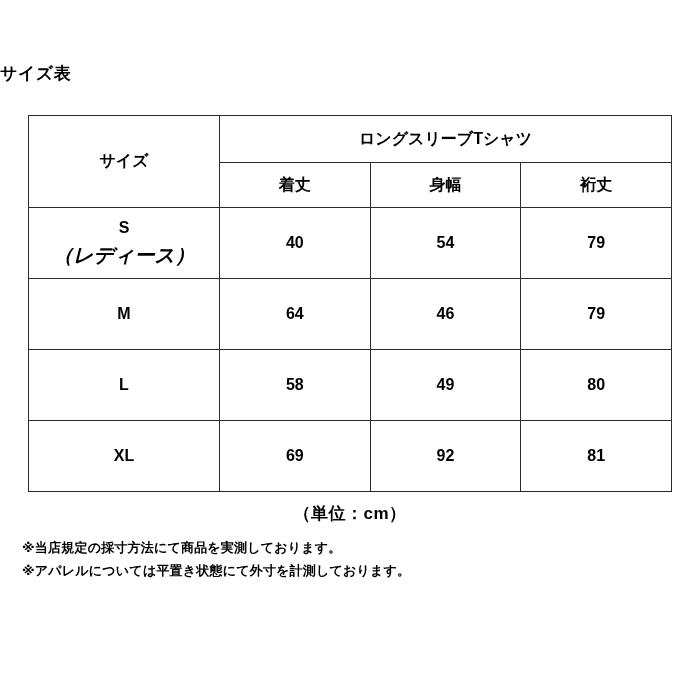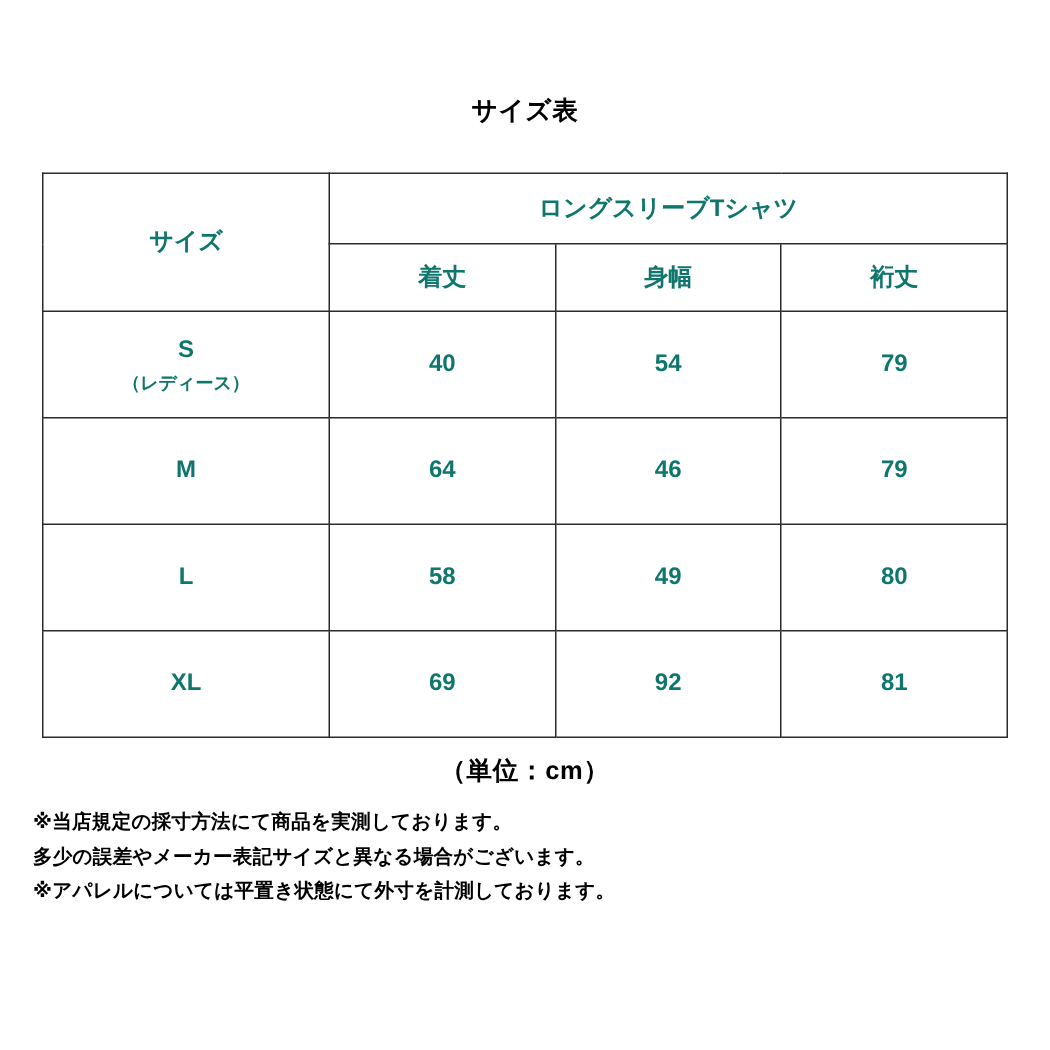--- a/index.html
+++ b/index.html
@@ -14,41 +14,41 @@
     color: #000000;
     overflow: hidden;
   }
   .page {
     position: relative;
     width: 700px;
     height: 700px;
     box-sizing: border-box;
   }
   .title {
-    text-align: center;
+    text-align: left;
     font-size: 17px;
     font-weight: bold;
     letter-spacing: 0.5px;
     margin-top: 62px;
     margin-bottom: 0;
   }
   table.size-table {
     border-collapse: collapse;
     width: 644px;
     margin: 30px auto 0 auto;
     table-layout: fixed;
   }
   table.size-table td,
   table.size-table th {
     border: 1px solid #2b2b2b;
     text-align: center;
     vertical-align: middle;
     font-size: 16px;
     font-weight: bold;
-    color: #0f766e;
+    color: #000000;
     padding: 0;
   }
   th.col-size {
     width: 190px;
   }
   .row-head-top td,
   .row-head-top th {
     height: 46px;
   }
   .row-head-sub td {
@@ -59,21 +59,22 @@
     height: 70px;
   }
   .size-cell-two-line {
     line-height: 1.5;
   }
   .size-cell-two-line .line1 {
     display: block;
   }
   .size-cell-two-line .line2 {
     display: block;
-    font-size: 12px;
+    font-size: 20px;
+    font-style: italic;
   }
   .unit {
     width: 644px;
     margin: 10px auto 0 auto;
     text-align: center;
     font-size: 17px;
     font-weight: bold;
     letter-spacing: 0.5px;
   }
   .notes {
@@ -144,17 +145,16 @@
         <td>92</td>
         <td>81</td>
       </tr>
     </tbody>
   </table>
 
   <div class="unit">（単位：cm）</div>
 
   <div class="notes">
     <p>※当店規定の採寸方法にて商品を実測しております。</p>
-    <p>多少の誤差やメーカー表記サイズと異なる場合がございます。</p>
     <p>※アパレルについては平置き状態にて外寸を計測しております。</p>
   </div>
 
 </div>
 
 </body></html>

